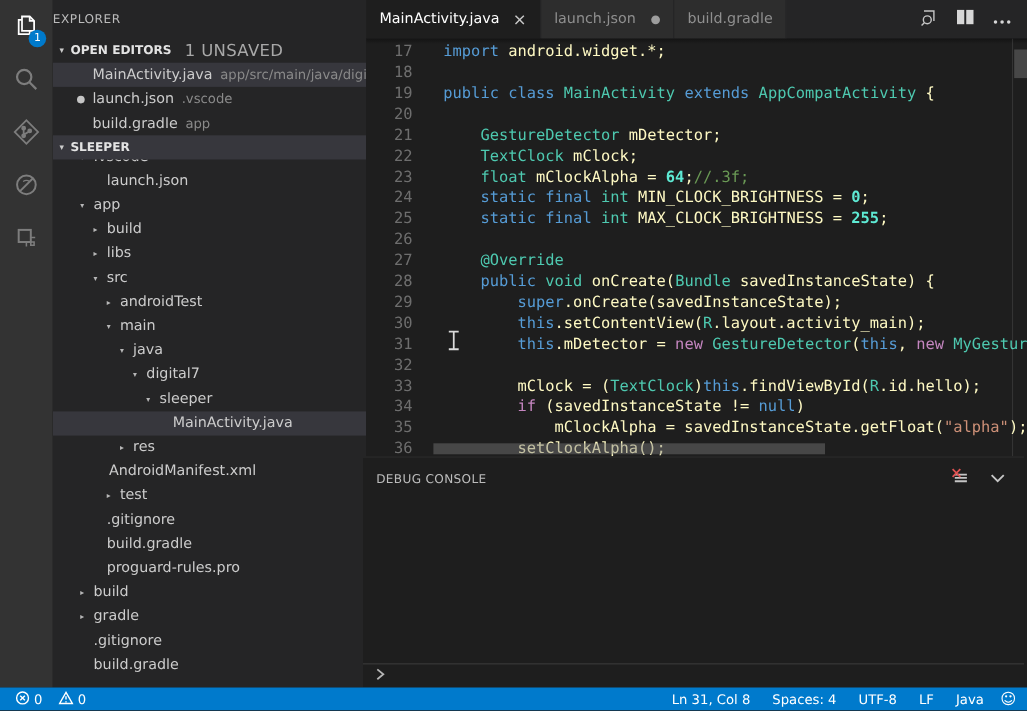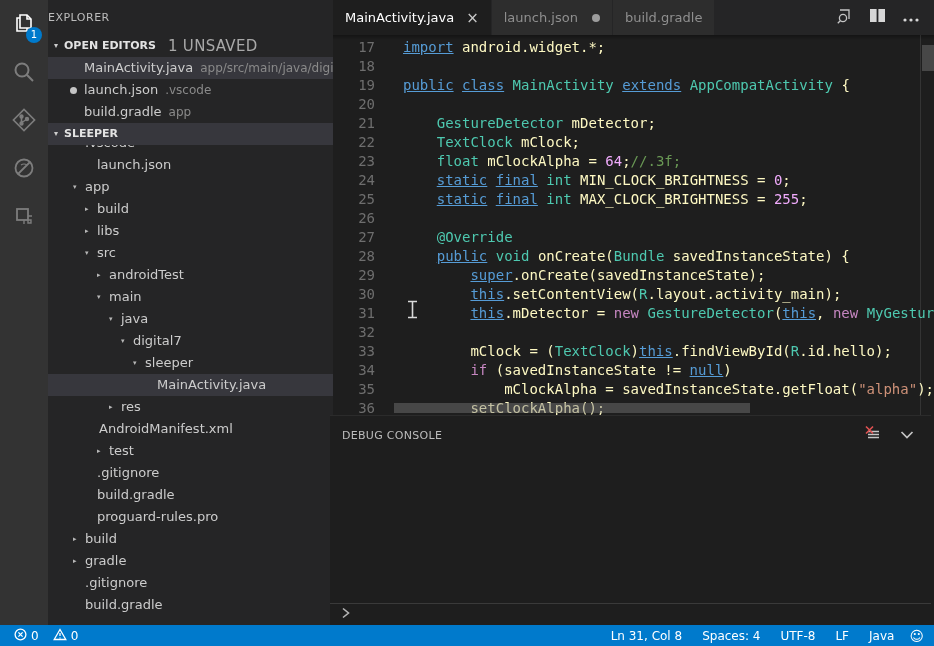--- a/index.html
+++ b/index.html
@@ -42,26 +42,26 @@
   .tab-actions { margin-left:auto; display:flex; align-items:center; gap:16px; padding-right:14px; }
   .shadow { position:absolute; left:0; top:35px; right:0; height:5px;
             background:linear-gradient(to bottom, rgba(0,0,0,0.35), rgba(0,0,0,0)); pointer-events:none; }
 
   .code-area { position:absolute; left:0; top:35px; right:0; bottom:0; overflow:hidden;
                font-family:"DejaVu Sans Mono","Liberation Mono",monospace; font-size:14px; }
   .code-lines { position:absolute; left:0; top:3px; right:14px; }
   .code-line { height:19px; line-height:19px; display:flex; white-space:pre; }
   .gutter { flex:0 0 42px; text-align:right; color:#6e6e6e; }
   .code-text { margin-left:28px; }
-  .tok-kw  { color:#569cd6;text-decoration:underline; }
+  .tok-kw  { color:#569cd6; }
   .tok-ctl { color:#c586c0; }
   .tok-type{ color:#4ec9b0; }
   .tok-str { color:#ce9178; }
   .tok-com { color:#6a9955; }
-  .tok-num { color:#f0abfc; }
+  .tok-num { color:#5eead4;font-weight:bold; }
   .tok-pln { color:#fef9c3; }
 
   .vscrollbar { position:absolute; right:0; top:0; bottom:0; width:14px; border-left:1px solid rgba(255,255,255,0.10); }
   .vthumb { position:absolute; left:1px; right:0; top:10px; height:26px; background:rgba(121,121,121,0.45); }
   .hthumb { position:absolute; left:61px; width:356px; bottom:2px; height:10px; background:rgba(121,121,121,0.45); }
   .mouse-cursor { position:absolute; left:73px; top:265px; }
 
   
   .panel { position:absolute; left:330px; top:415px; width:601px; height:210px; background:#1e1e1e; border-top:1px solid #2b2b2b; }
   .panel-header { height:38px; display:flex; align-items:center; padding:0 16px 0 12px; }

